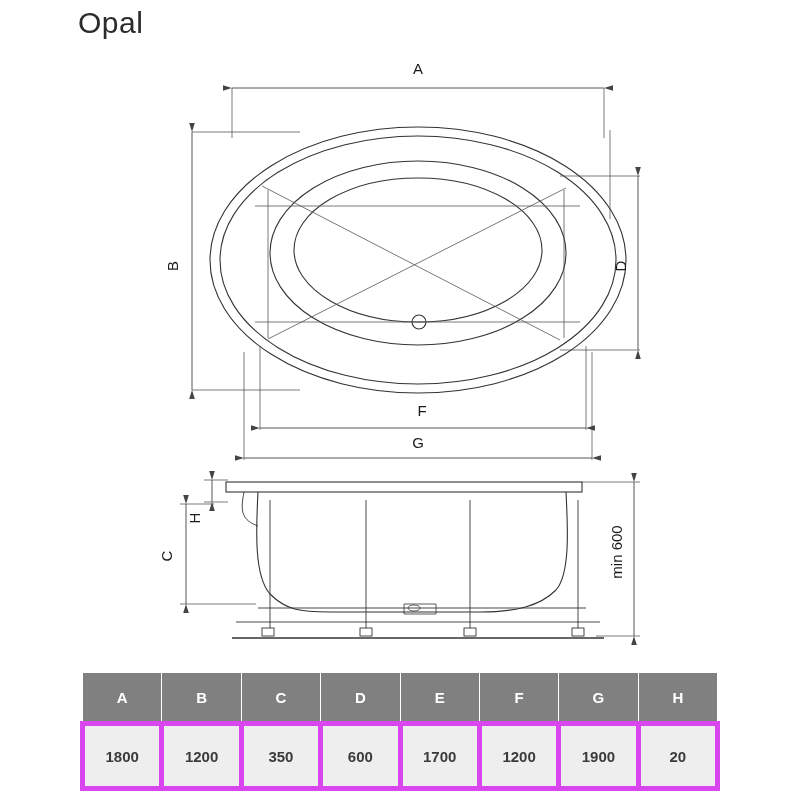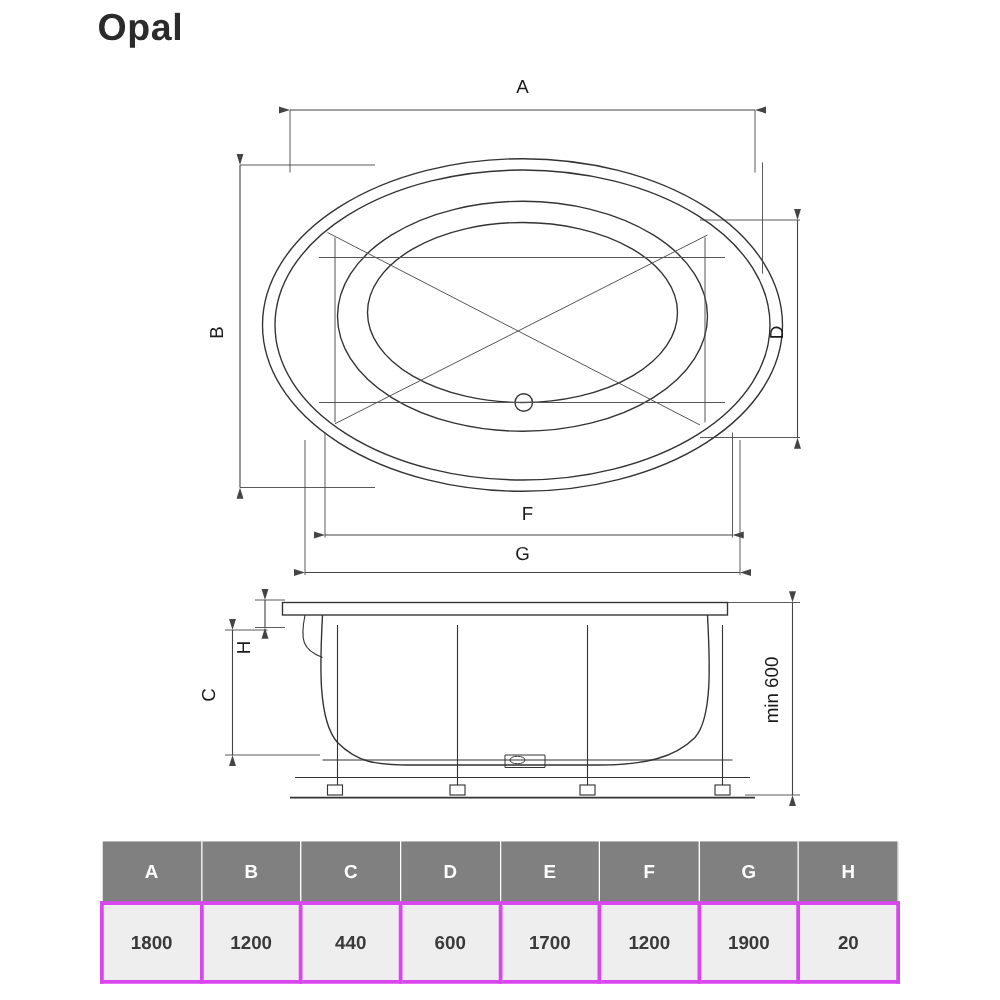--- a/index.html
+++ b/index.html
@@ -18,21 +18,21 @@
   #page {
     position: relative;
     width: 800px;
     height: 800px;
   }
   #title {
     position: absolute;
     left: 78px;
     top: 6px;
     font-size: 30px;
-    font-weight: 700;
+    font-weight: 400;
     color: #2b2b2b;
     letter-spacing: 0.5px;
   }
   svg.drawing {
     position: absolute;
     left: 0;
     top: 0;
     width: 800px;
     height: 800px;
   }
@@ -53,21 +53,21 @@
     border: 1px solid #ffffff;
     text-align: center;
     vertical-align: middle;
   }
   .tbl td {
     background: #eeeeee;
     color: #3a3a3a;
     font-size: 15px;
     font-weight: bold;
     height: 58px;
-    border: 3px solid #d946ef;
+    border: 5px solid #d946ef;
     text-align: center;
     vertical-align: middle;
   }
 </style>
 </head>
 <body>
 
 <div id="page">
 
   <div id="title">Opal</div>
@@ -186,21 +186,21 @@
         <th>E</th>
         <th>F</th>
         <th>G</th>
         <th>H</th>
       </tr>
     </thead>
     <tbody>
       <tr>
         <td>1800</td>
         <td>1200</td>
-        <td>440</td>
+        <td>350</td>
         <td>600</td>
         <td>1700</td>
         <td>1200</td>
         <td>1900</td>
         <td>20</td>
       </tr>
     </tbody>
   </table>
 
 </div>

